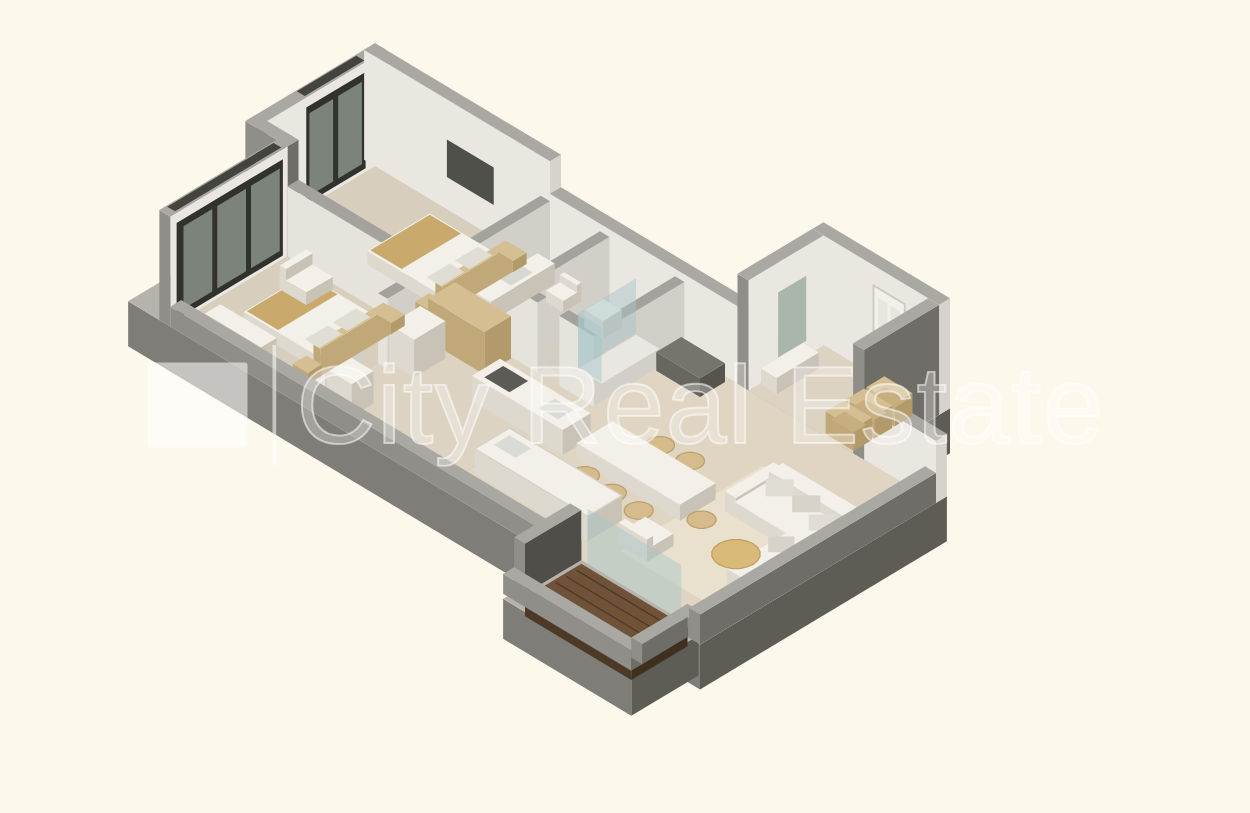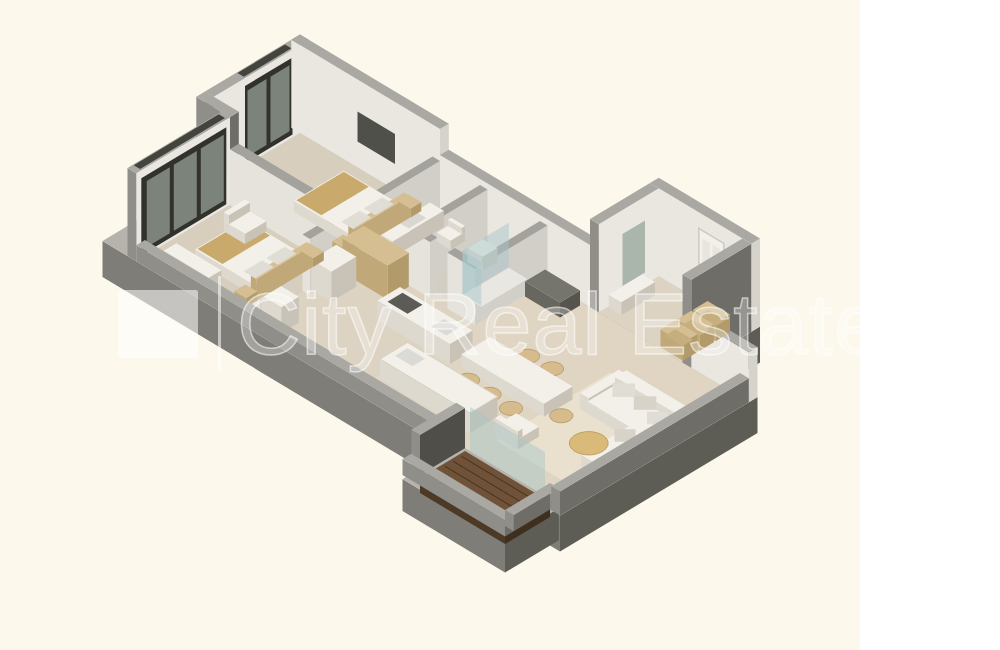--- a/index.html
+++ b/index.html
@@ -1,16 +1,16 @@
 <!DOCTYPE html>
 <html><head>
 <meta charset="utf-8">
 <style>
   html,body{margin:0;padding:0;}
-  .stage{position:relative;width:860px;height:650px;overflow:hidden;background:#fcf8ec;}
+  .stage{position:relative;width:1000px;height:650px;overflow:hidden;background:#fcf8ec;}
   .stage svg{position:absolute;left:0;top:0;}
   .watermark{position:absolute;left:118px;top:276px;display:flex;align-items:center;pointer-events:none;}
   .wm-logo{width:80px;height:68px;border-radius:2px;}
   .wm-sep{width:3px;height:96px;margin:0 16px 0 20px;}
   .wm-text{font-family:"Liberation Sans",sans-serif;font-size:88px;font-weight:100;
            letter-spacing:1px;white-space:nowrap;line-height:1;
            -webkit-text-stroke:1.5px rgba(255,255,255,0.55);}
 </style>
 </head>
 <body>

